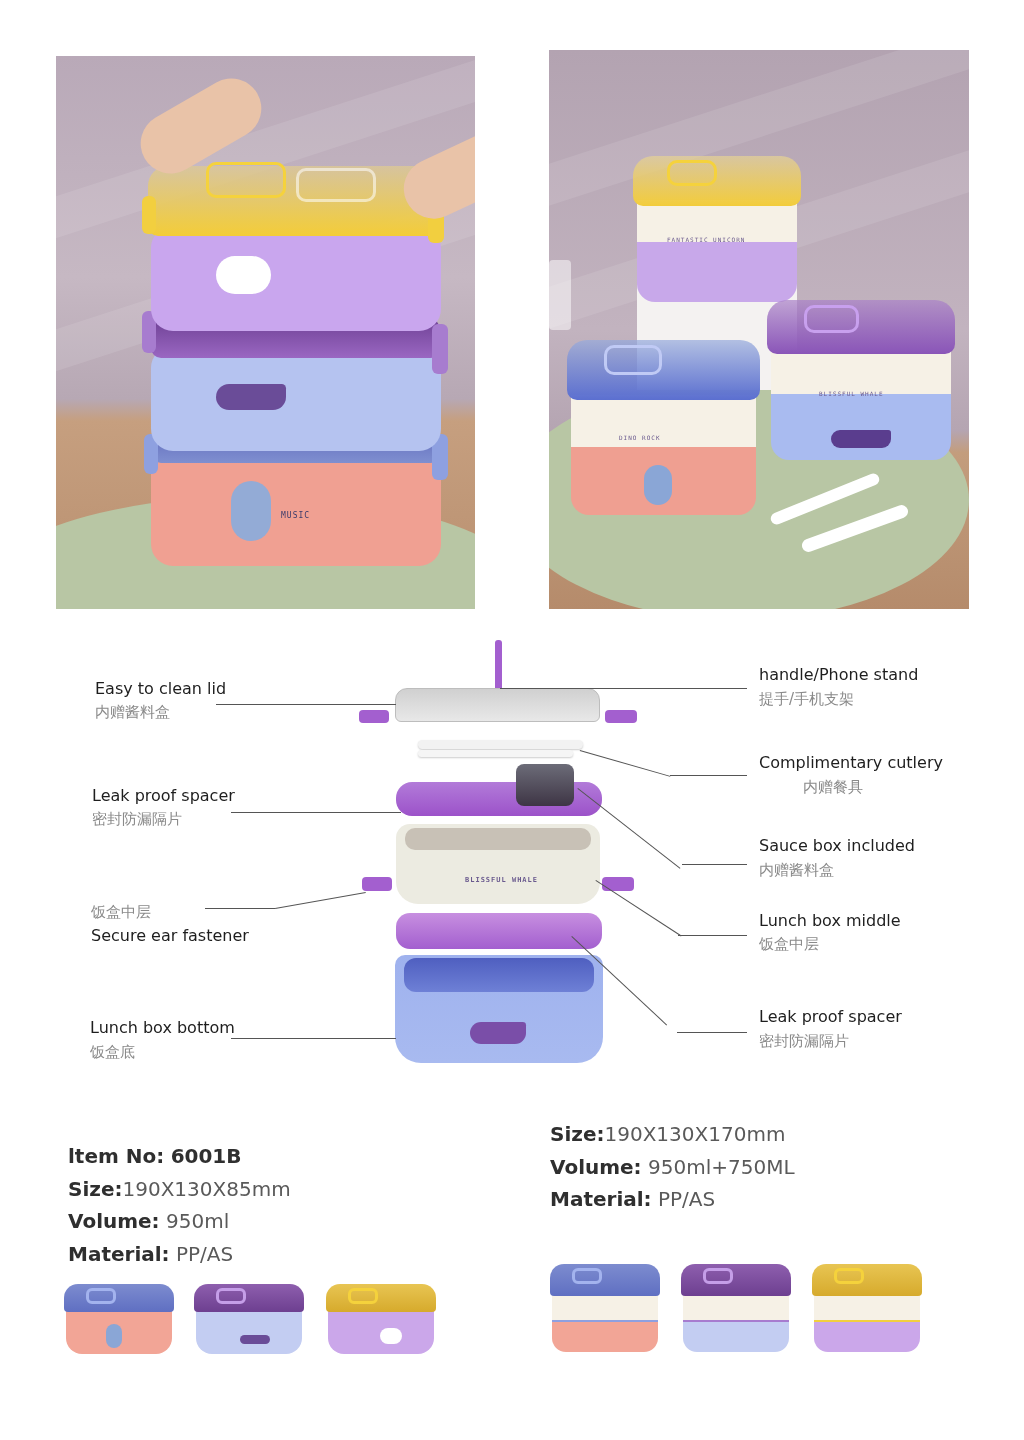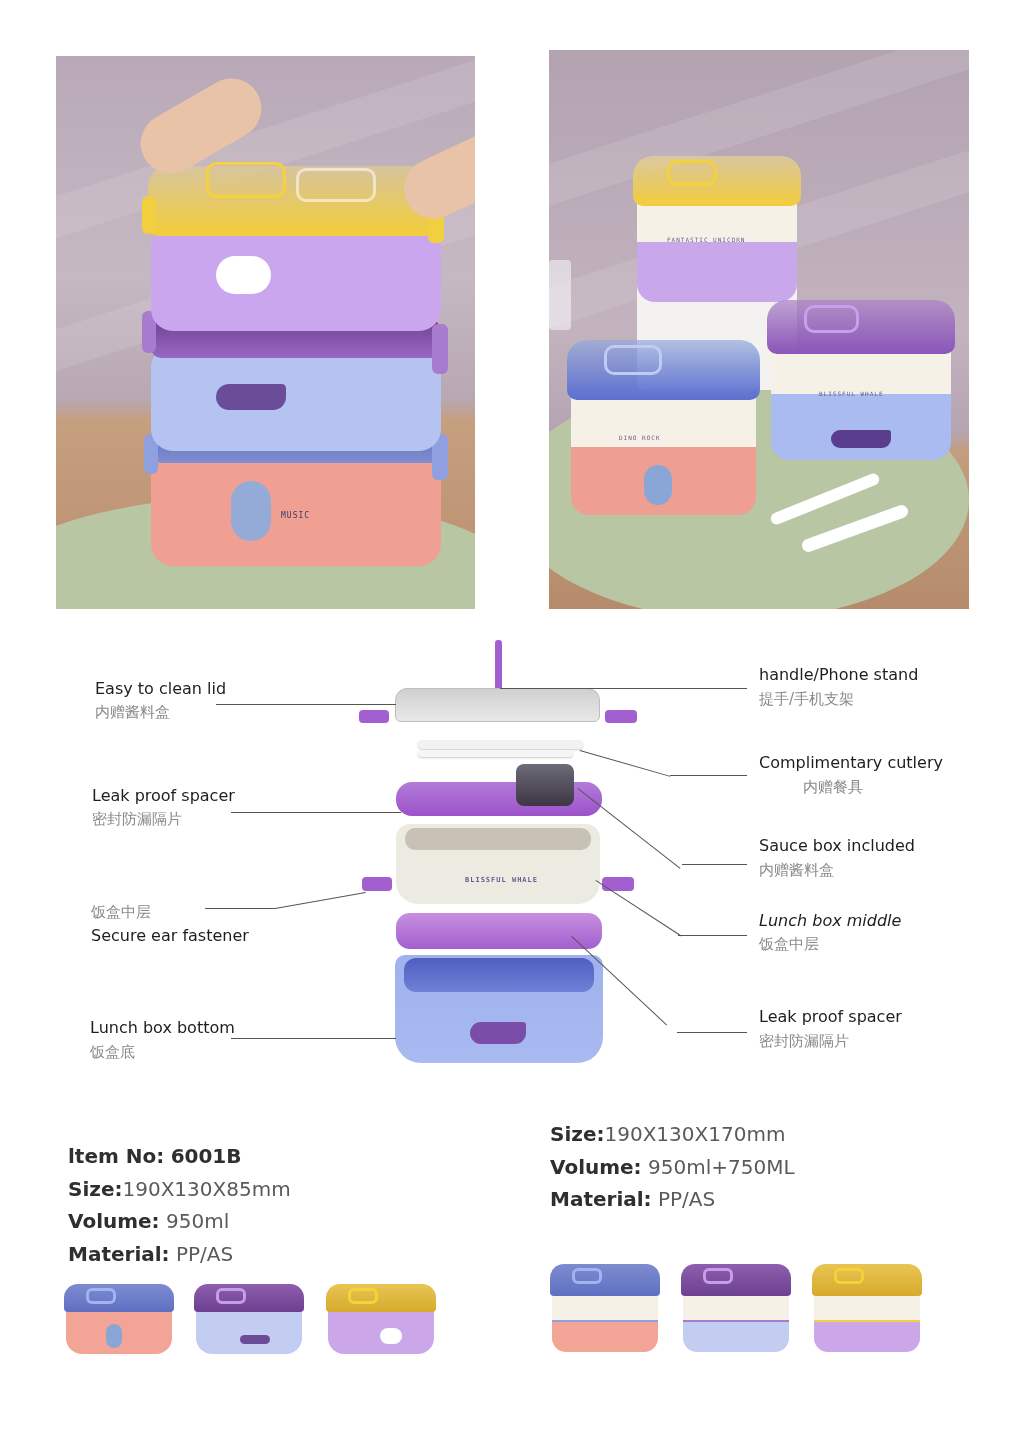--- a/index.html
+++ b/index.html
@@ -153,21 +153,21 @@
   <div class="label-en" style="left:759px; top:123px;">Complimentary cutlery</div>
   <div class="label-zh" style="left:759px; top:148px;margin-left:44px;">内赠餐具</div>
   <div class="leader" style="left:580px; top:120px; width:94px; transform:rotate(16deg);"></div>
   <div class="leader" style="left:670px; top:145px; width:77px;"></div>
 
   <div class="label-en" style="left:759px; top:206px;">Sauce box included</div>
   <div class="label-zh" style="left:759px; top:231px;">内赠酱料盒</div>
   <div class="leader" style="left:578px; top:158px; width:130px; transform:rotate(38deg);"></div>
   <div class="leader" style="left:682px; top:234px; width:65px;"></div>
 
-  <div class="label-en" style="left:759px; top:281px;font-style:italic;">Lunch box middle</div>
+  <div class="label-en" style="left:759px; top:281px;">Lunch box middle</div>
   <div class="label-zh" style="left:759px; top:305px;">饭盒中层</div>
   <div class="leader" style="left:596px; top:250px; width:102px; transform:rotate(33deg);"></div>
   <div class="leader" style="left:678px; top:305px; width:69px;"></div>
 
   <div class="label-en" style="left:759px; top:377px;">Leak proof spacer</div>
   <div class="label-zh" style="left:759px; top:402px;">密封防漏隔片</div>
   <div class="leader" style="left:572px; top:306px; width:130px; transform:rotate(43deg);"></div>
   <div class="leader" style="left:677px; top:402px; width:70px;"></div>
 </div>
 

